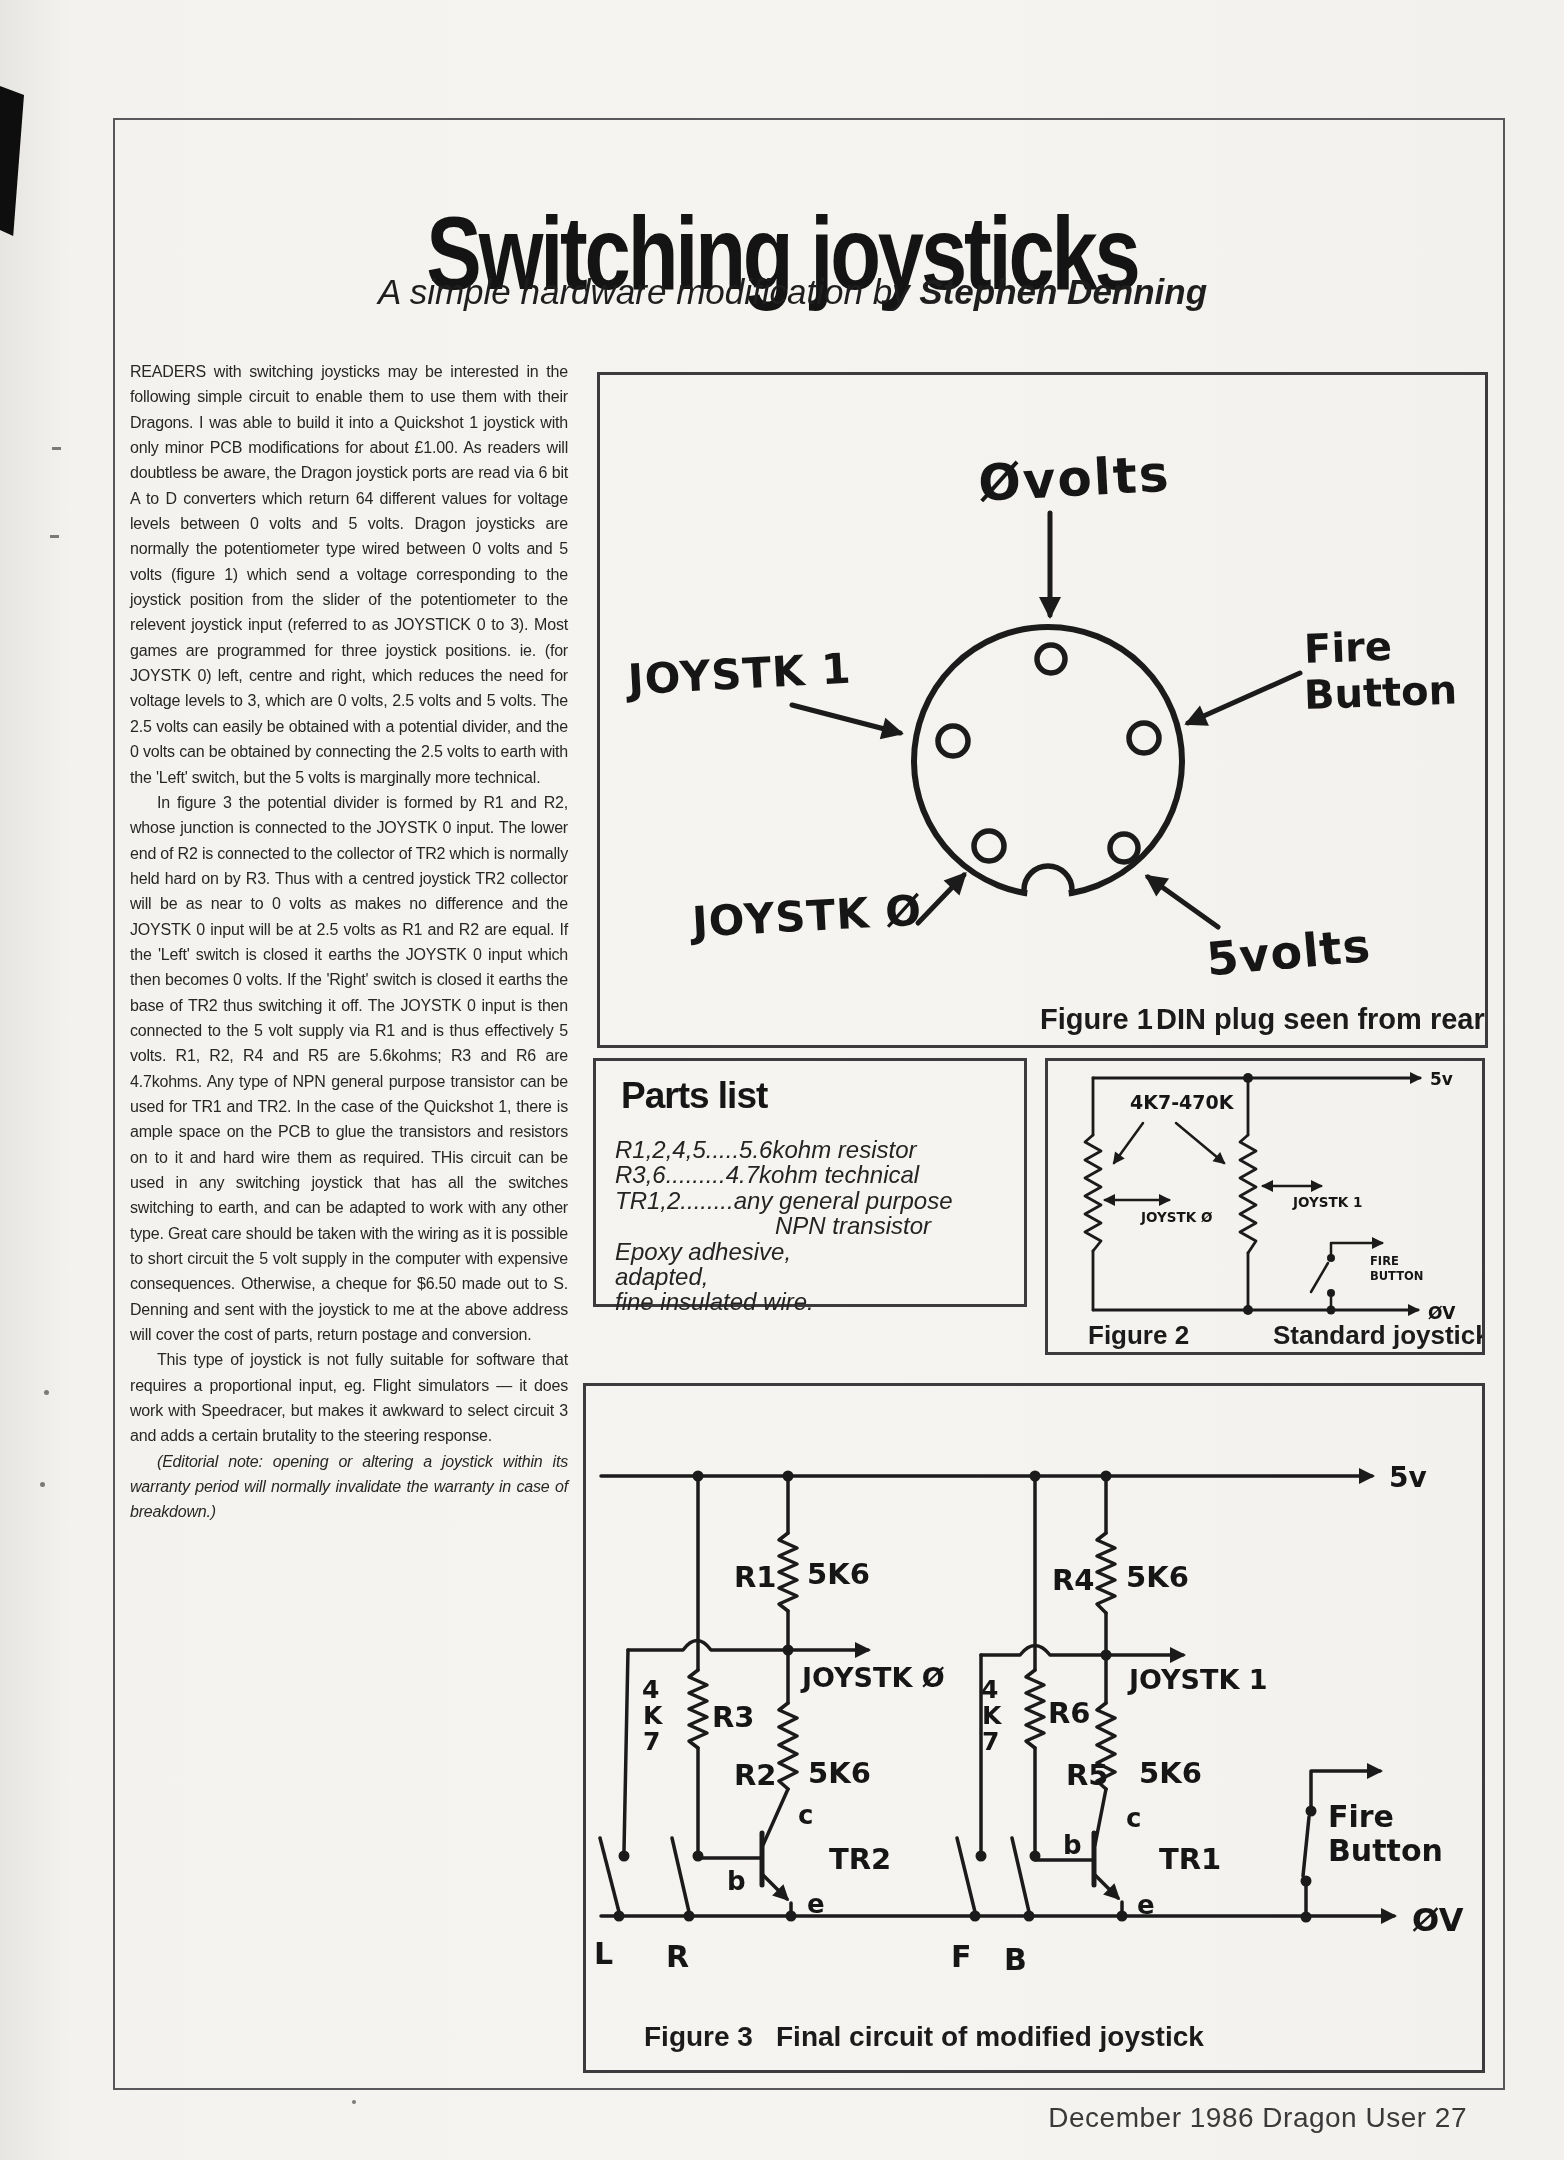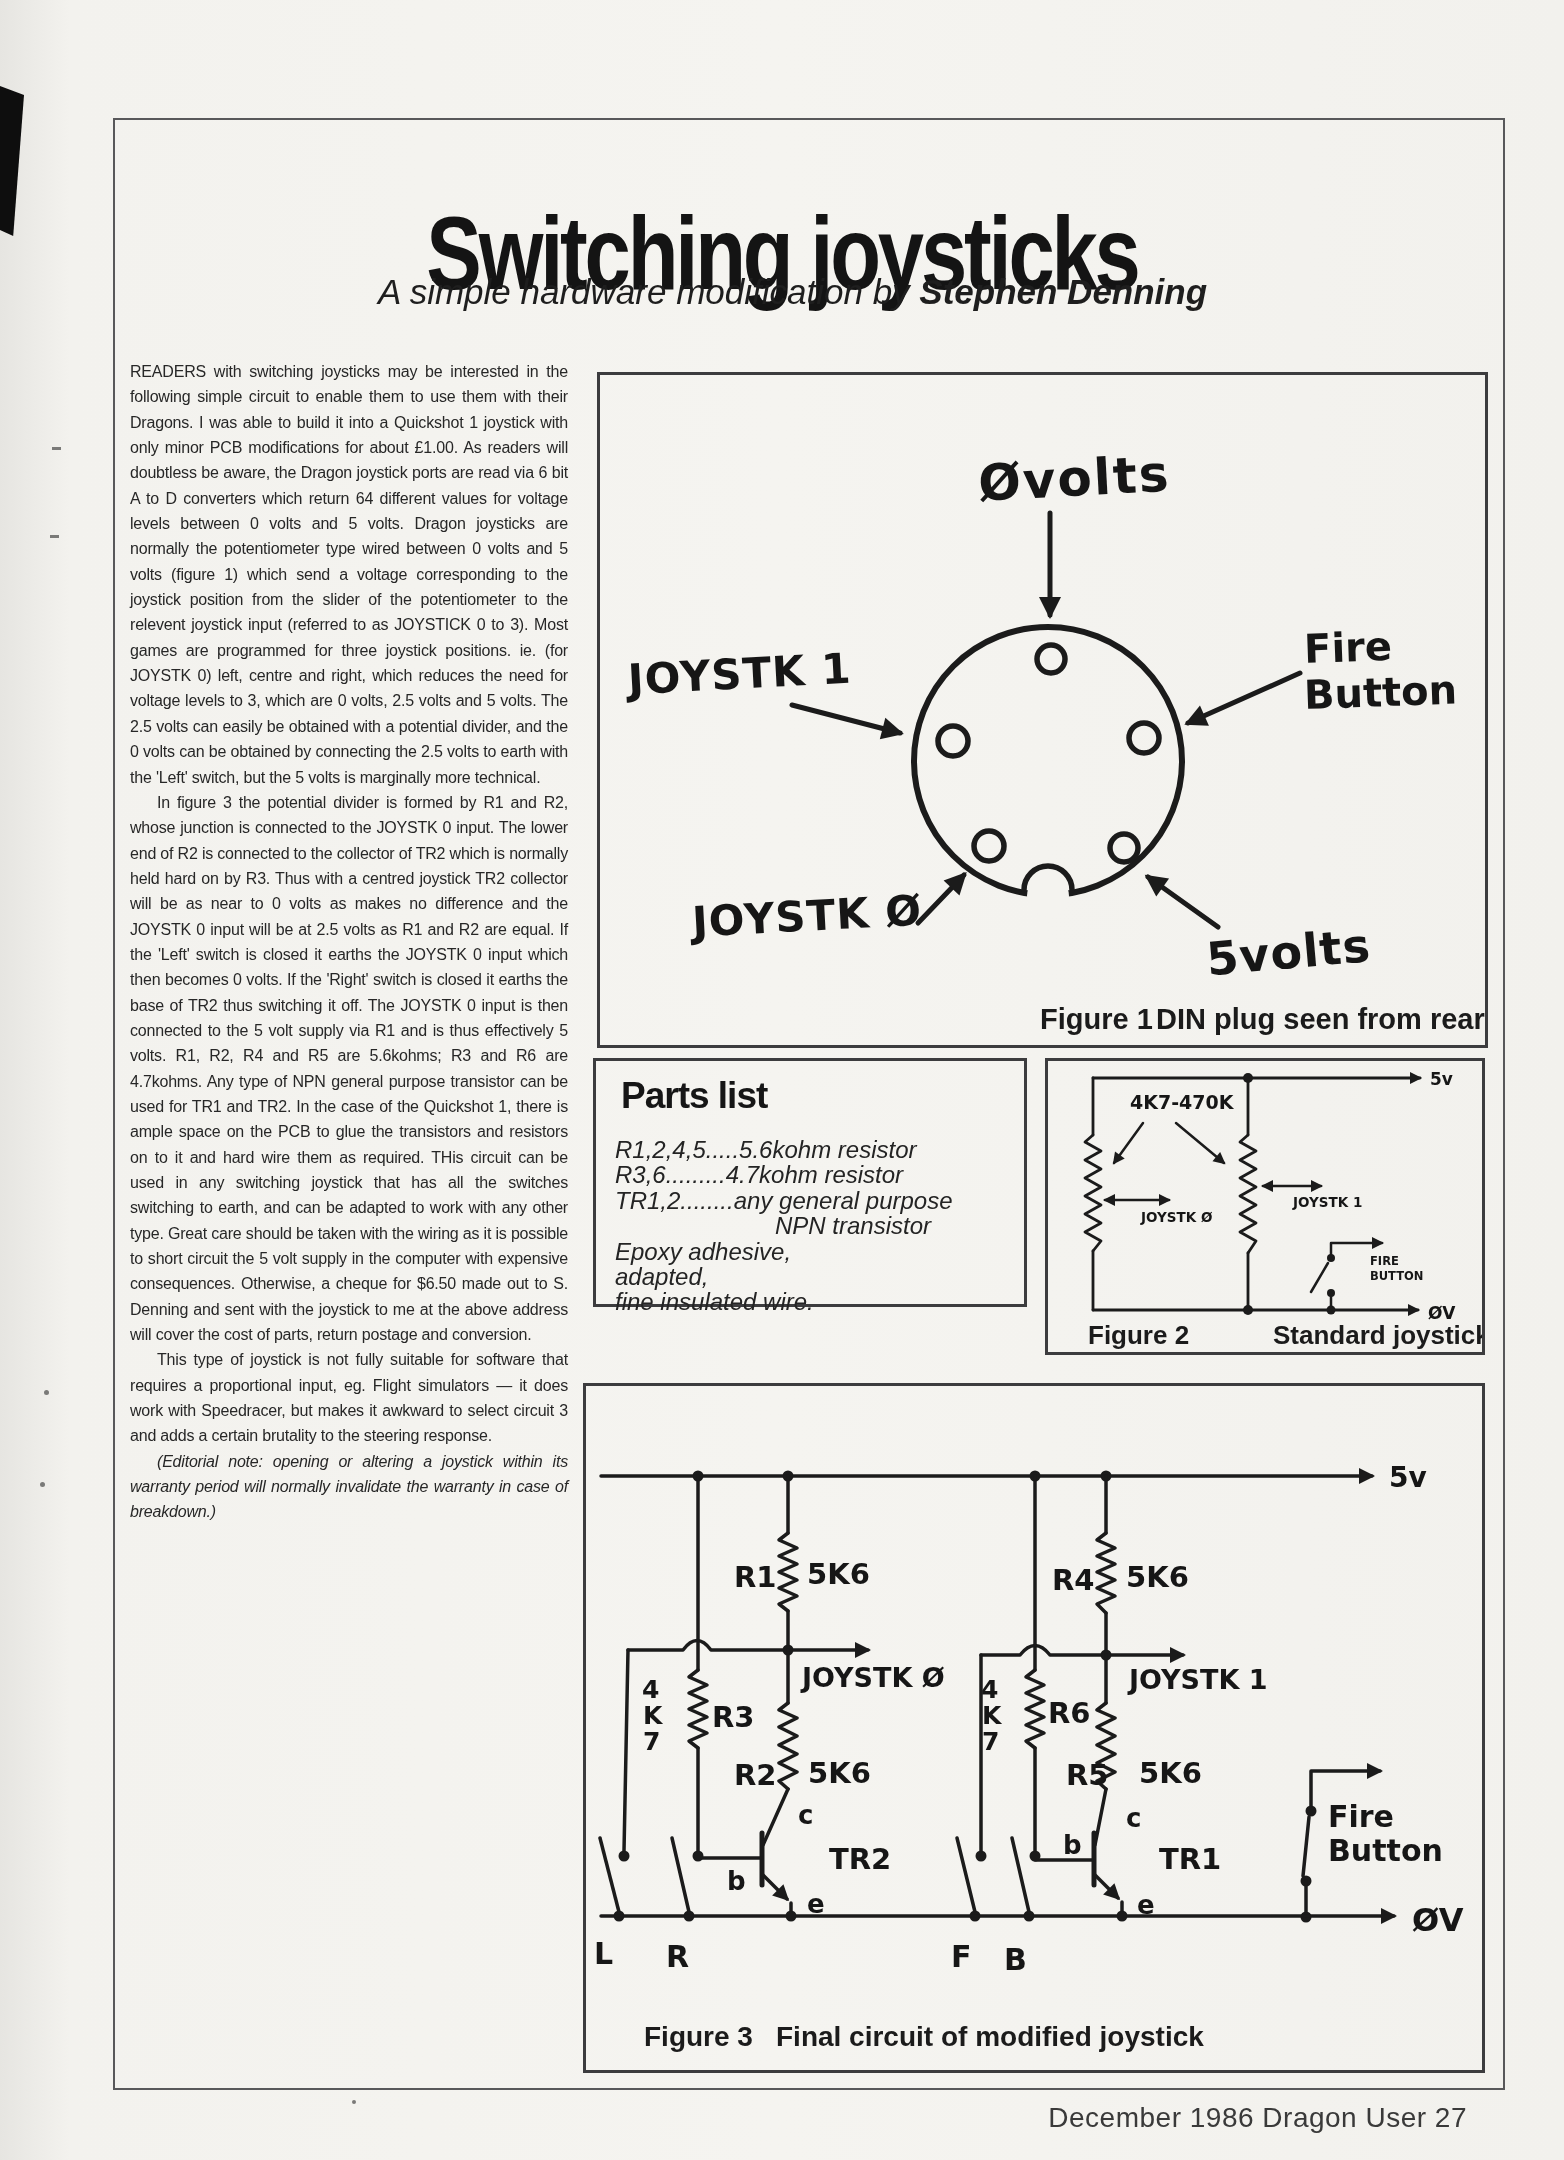--- a/index.html
+++ b/index.html
@@ -98,21 +98,21 @@
 
       <text x="440" y="654" class="cap" font-size="29">Figure 1</text>
       <text x="556" y="654" class="cap" font-size="29">DIN plug seen from rear</text>
     </svg>
   </div>
 
   <div class="figbox" id="partsbox">
     <div class="parts-title">Parts list</div>
     <div class="parts-lines">
       <div>R1,2,4,5.....5.6kohm resistor</div>
-      <div>R3,6.........4.7kohm resistor</div>
+      <div>R3,6.........4.7kohm technical</div>
       <div>TR1,2........any general purpose</div>
       <div class="indent">NPN transistor</div>
       <div>Epoxy adhesive,</div>
       <div>adapted,</div>
       <div>fine insulated wire.</div>
     </div>
   </div>
 
   <div class="figbox" id="fig2">
     <svg width="434" height="291" viewBox="0 0 434 291">

